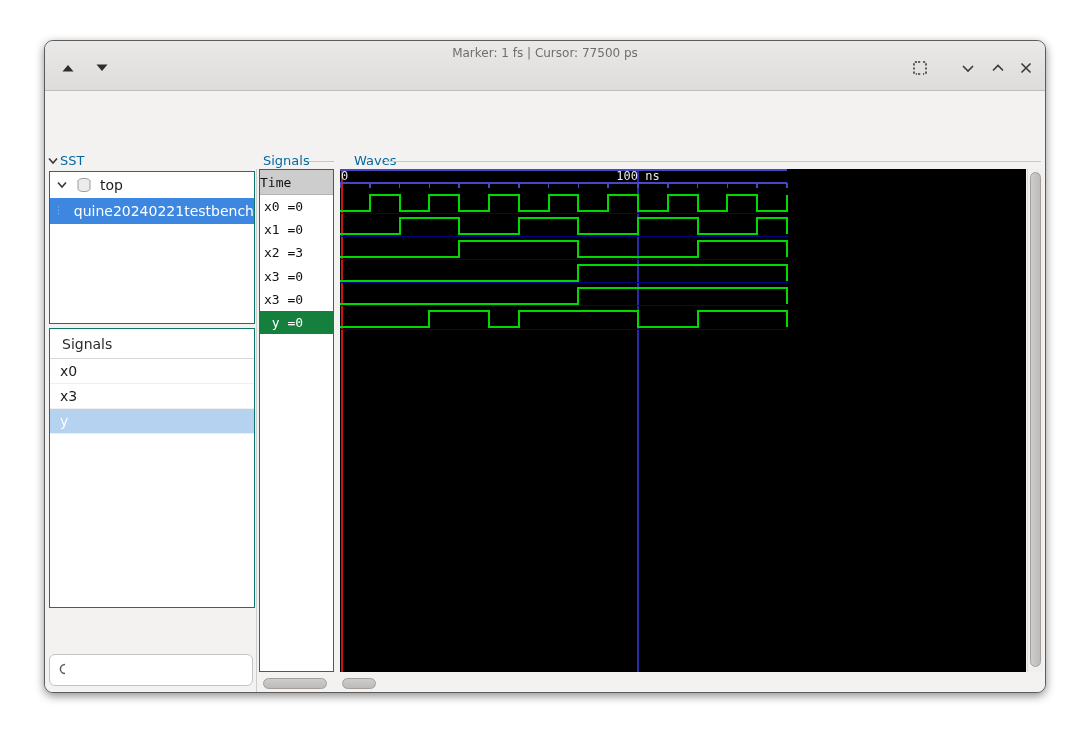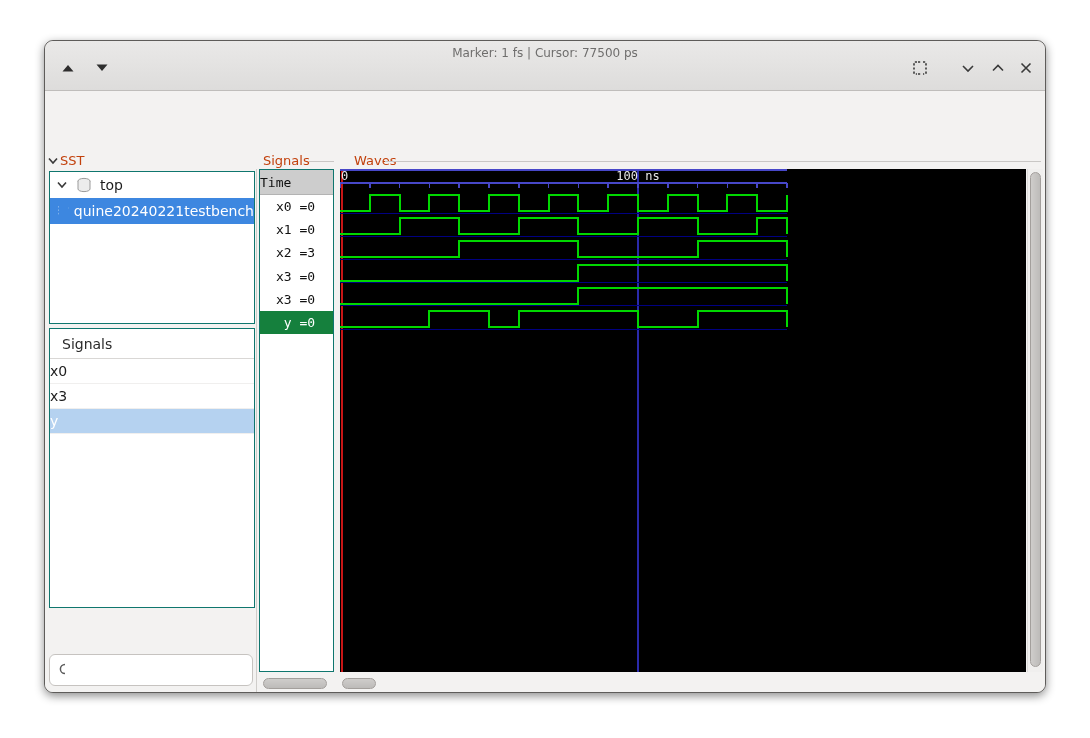--- a/index.html
+++ b/index.html
@@ -25,46 +25,46 @@
   .toolbar { position:absolute; left:0; top:50px; width:100%; height:60px; }
   .tool-btn { position:absolute; top:63px; width:38px; height:38px; border:none; background:transparent;
               display:flex; align-items:center; justify-content:center; border-radius:5px; }
   .tool-label { position:absolute; top:71px; font-size:14px; color:#222; }
   .tool-input { position:absolute; top:62px; height:38px; background:#fff; border:1px solid #c6c3c0;
                 border-radius:6px; font-size:15px; color:#1b1b1b; padding:0 12px;
                 font-family:"DejaVu Sans", sans-serif; }
 
   
   .content { position:absolute; left:0; top:110px; width:100%; height:543px; background:#f3f2f1; }
-  .frame-label { position:absolute; top:2px; font-size:13px; color:#c2410c; height:16px; line-height:16px; }
+  .frame-label { position:absolute; top:2px; font-size:13px; color:#0369a1; height:16px; line-height:16px; }
   .frame-line  { position:absolute; top:10px; height:1px; background:#c9c7c5; }
 
   .panelbox { position:absolute; background:#fff; border:1px solid #0f766e; }
 
   
   .tree-row { position:relative; height:26px; display:flex; align-items:center; font-size:14px; color:#1d1d1d; }
   .tree-row.sel { background:#3d87e0; color:#ffffff; }
   .tree-row .tr-ic { display:flex; align-items:center; justify-content:center; }
 
   
   .sl-head { height:30px; line-height:30px; padding-left:12px; font-size:14px; color:#2a2a2a;
              border-bottom:1px solid #d9d7d5; }
-  .sl-row { height:25px; line-height:25px; font-size:14px; color:#1d1d1d;
+  .sl-row { height:25px; line-height:25px; padding-left:10px; font-size:14px; color:#1d1d1d;
             border-bottom:1px solid #f0efee; }
   .sl-row.sel { background:#b5d2f0; color:#ffffff; }
 
   .searchbox { position:absolute; background:#fff; border:1px solid #c6c3c0; border-radius:6px;
                display:flex; align-items:center; padding-left:8px; }
   .searchbox input { border:none; outline:none; flex:1; height:100%; font-size:14px; background:transparent; margin-left:6px; }
 
   
   .mc-head { height:25px; line-height:25px; background:#cdcdcd; border-bottom:1px solid #b3b3b3;
              font-family:"DejaVu Sans Mono", monospace; font-size:13px; color:#111; }
   .mc-row  { height:23.2px; line-height:23.2px; font-family:"DejaVu Sans Mono", monospace; font-size:13px;
-             color:#111; padding-left:16px; white-space:pre; }
+             color:#111; padding-left:4px; white-space:pre; }
   .mc-row.sel { background:#15803d; color:#ffffff; }
 
   
   .waves-black { position:absolute; background:#000; }
 
   
   .sb-track-v { position:absolute; background:#f0efee; border-left:1px solid #dedcda; }
   .sb-thumb   { position:absolute; background:linear-gradient(90deg,#cfcdcb,#bdbbb9); border:1px solid #a39f9c; border-radius:6px; }
   .sb-thumb-h { position:absolute; background:linear-gradient(#cfcdcb,#bdbbb9); border:1px solid #a39f9c; border-radius:6px; }
 

